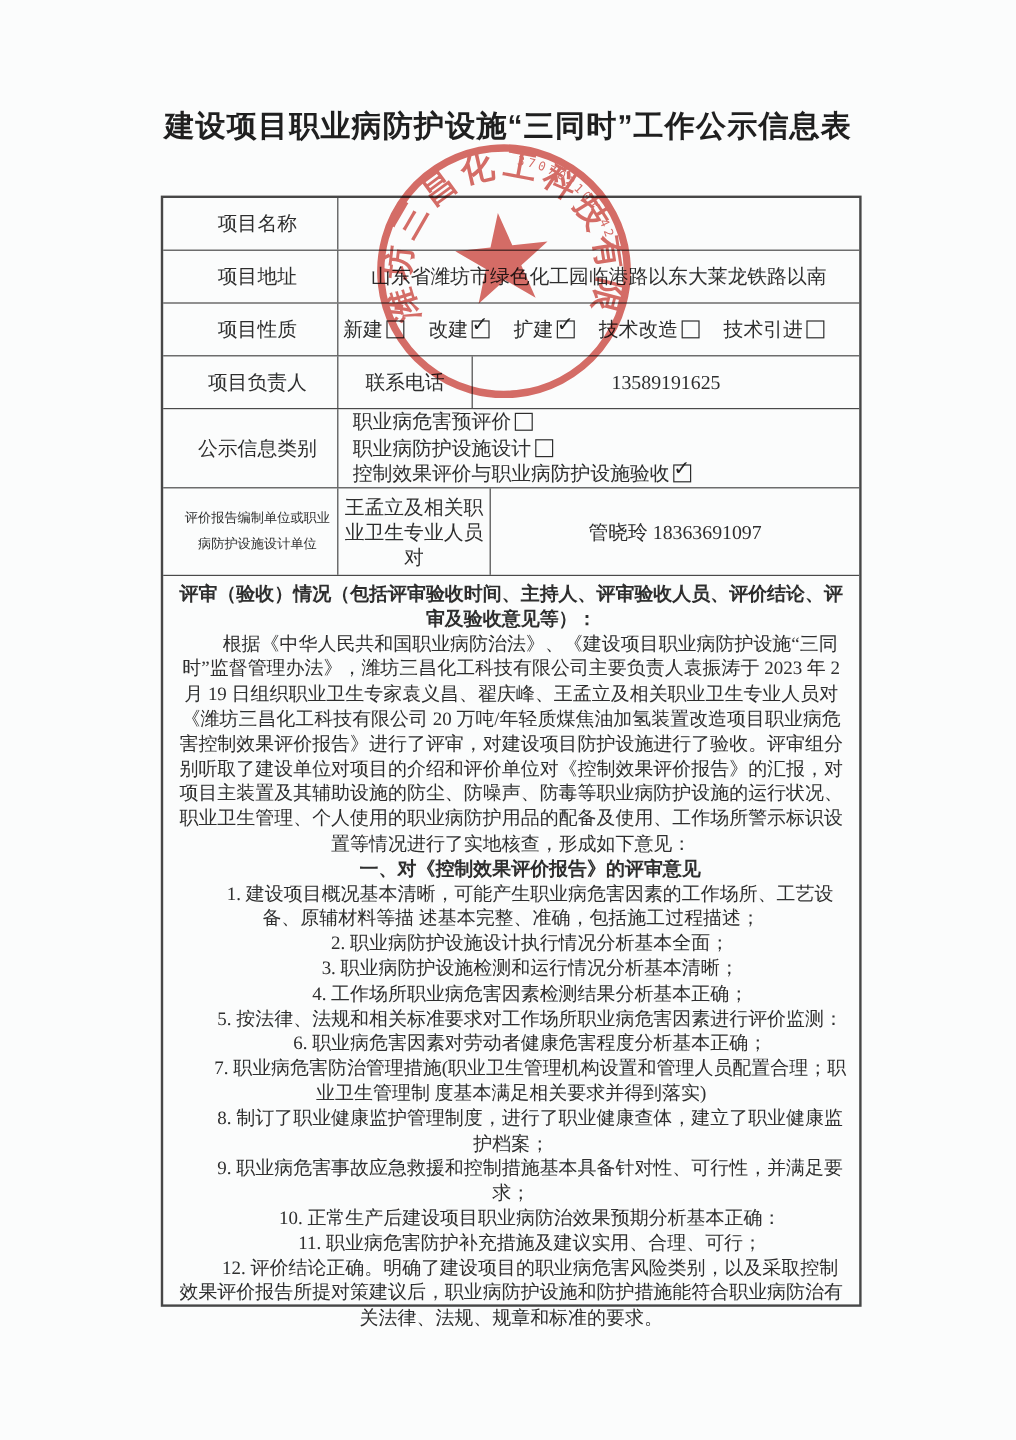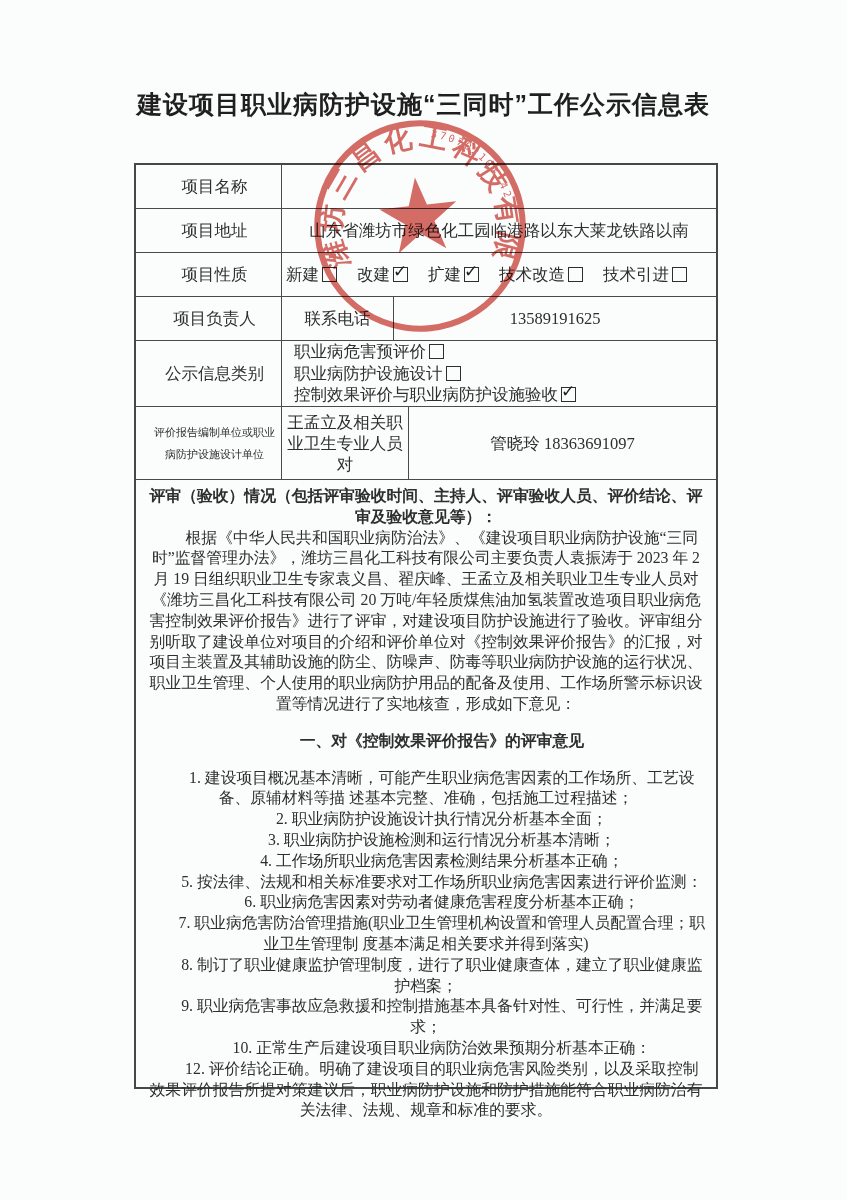--- a/index.html
+++ b/index.html
@@ -62,21 +62,21 @@
   
   .review{
     display:block;
     height:607px;
     padding:6px 10px 0 10px;
     font-size:15.8px;line-height:20.8px;
     text-align:center;
   }
   .review .head{font-weight:bold;}
   .review .para{text-indent:2em;margin:0;}
-  .review .sec{font-weight:bold;text-indent:2em;margin:16px;}
+  .review .sec{font-weight:bold;text-indent:2em;margin:0;}
   .review .item{text-indent:2em;margin:0;}
 
   
   .stamp{
     position:absolute;left:298px;top:104px;
     width:244px;height:244px;
     opacity:0.72;
     transform:rotate(-6deg);
     pointer-events:none;
     mix-blend-mode:multiply;
@@ -145,20 +145,21 @@
             <div class="item">1. 建设项目概况基本清晰，可能产生职业病危害因素的工作场所、工艺设备、原辅材料等描 述基本完整、准确，包括施工过程描述；</div>
             <div class="item">2. 职业病防护设施设计执行情况分析基本全面；</div>
             <div class="item">3. 职业病防护设施检测和运行情况分析基本清晰；</div>
             <div class="item">4. 工作场所职业病危害因素检测结果分析基本正确；</div>
             <div class="item">5. 按法律、法规和相关标准要求对工作场所职业病危害因素进行评价监测：</div>
             <div class="item">6. 职业病危害因素对劳动者健康危害程度分析基本正确；</div>
             <div class="item">7. 职业病危害防治管理措施(职业卫生管理机构设置和管理人员配置合理；职业卫生管理制 度基本满足相关要求并得到落实)</div>
             <div class="item">8. 制订了职业健康监护管理制度，进行了职业健康查体，建立了职业健康监护档案；</div>
             <div class="item">9. 职业病危害事故应急救援和控制措施基本具备针对性、可行性，并满足要求；</div>
             <div class="item">10. 正常生产后建设项目职业病防治效果预期分析基本正确：</div>
+            <div class="item">11. 职业病危害防护补充措施及建议实用、合理、可行；</div>
             <div class="item">12. 评价结论正确。明确了建设项目的职业病危害风险类别，以及采取控制效果评价报告所提对策建议后，职业病防护设施和防护措施能符合职业病防治有关法律、法规、规章和标准的要求。</div>
           </div>
       </div>
     </div>
 
   </div>
 
   <svg class="stamp" viewBox="0 0 240 240" xmlns="http://www.w3.org/2000/svg">
     <defs>
       <path id="arcName" d="M 49.3 153 A 78 78 0 1 1 190.7 153"></path>

